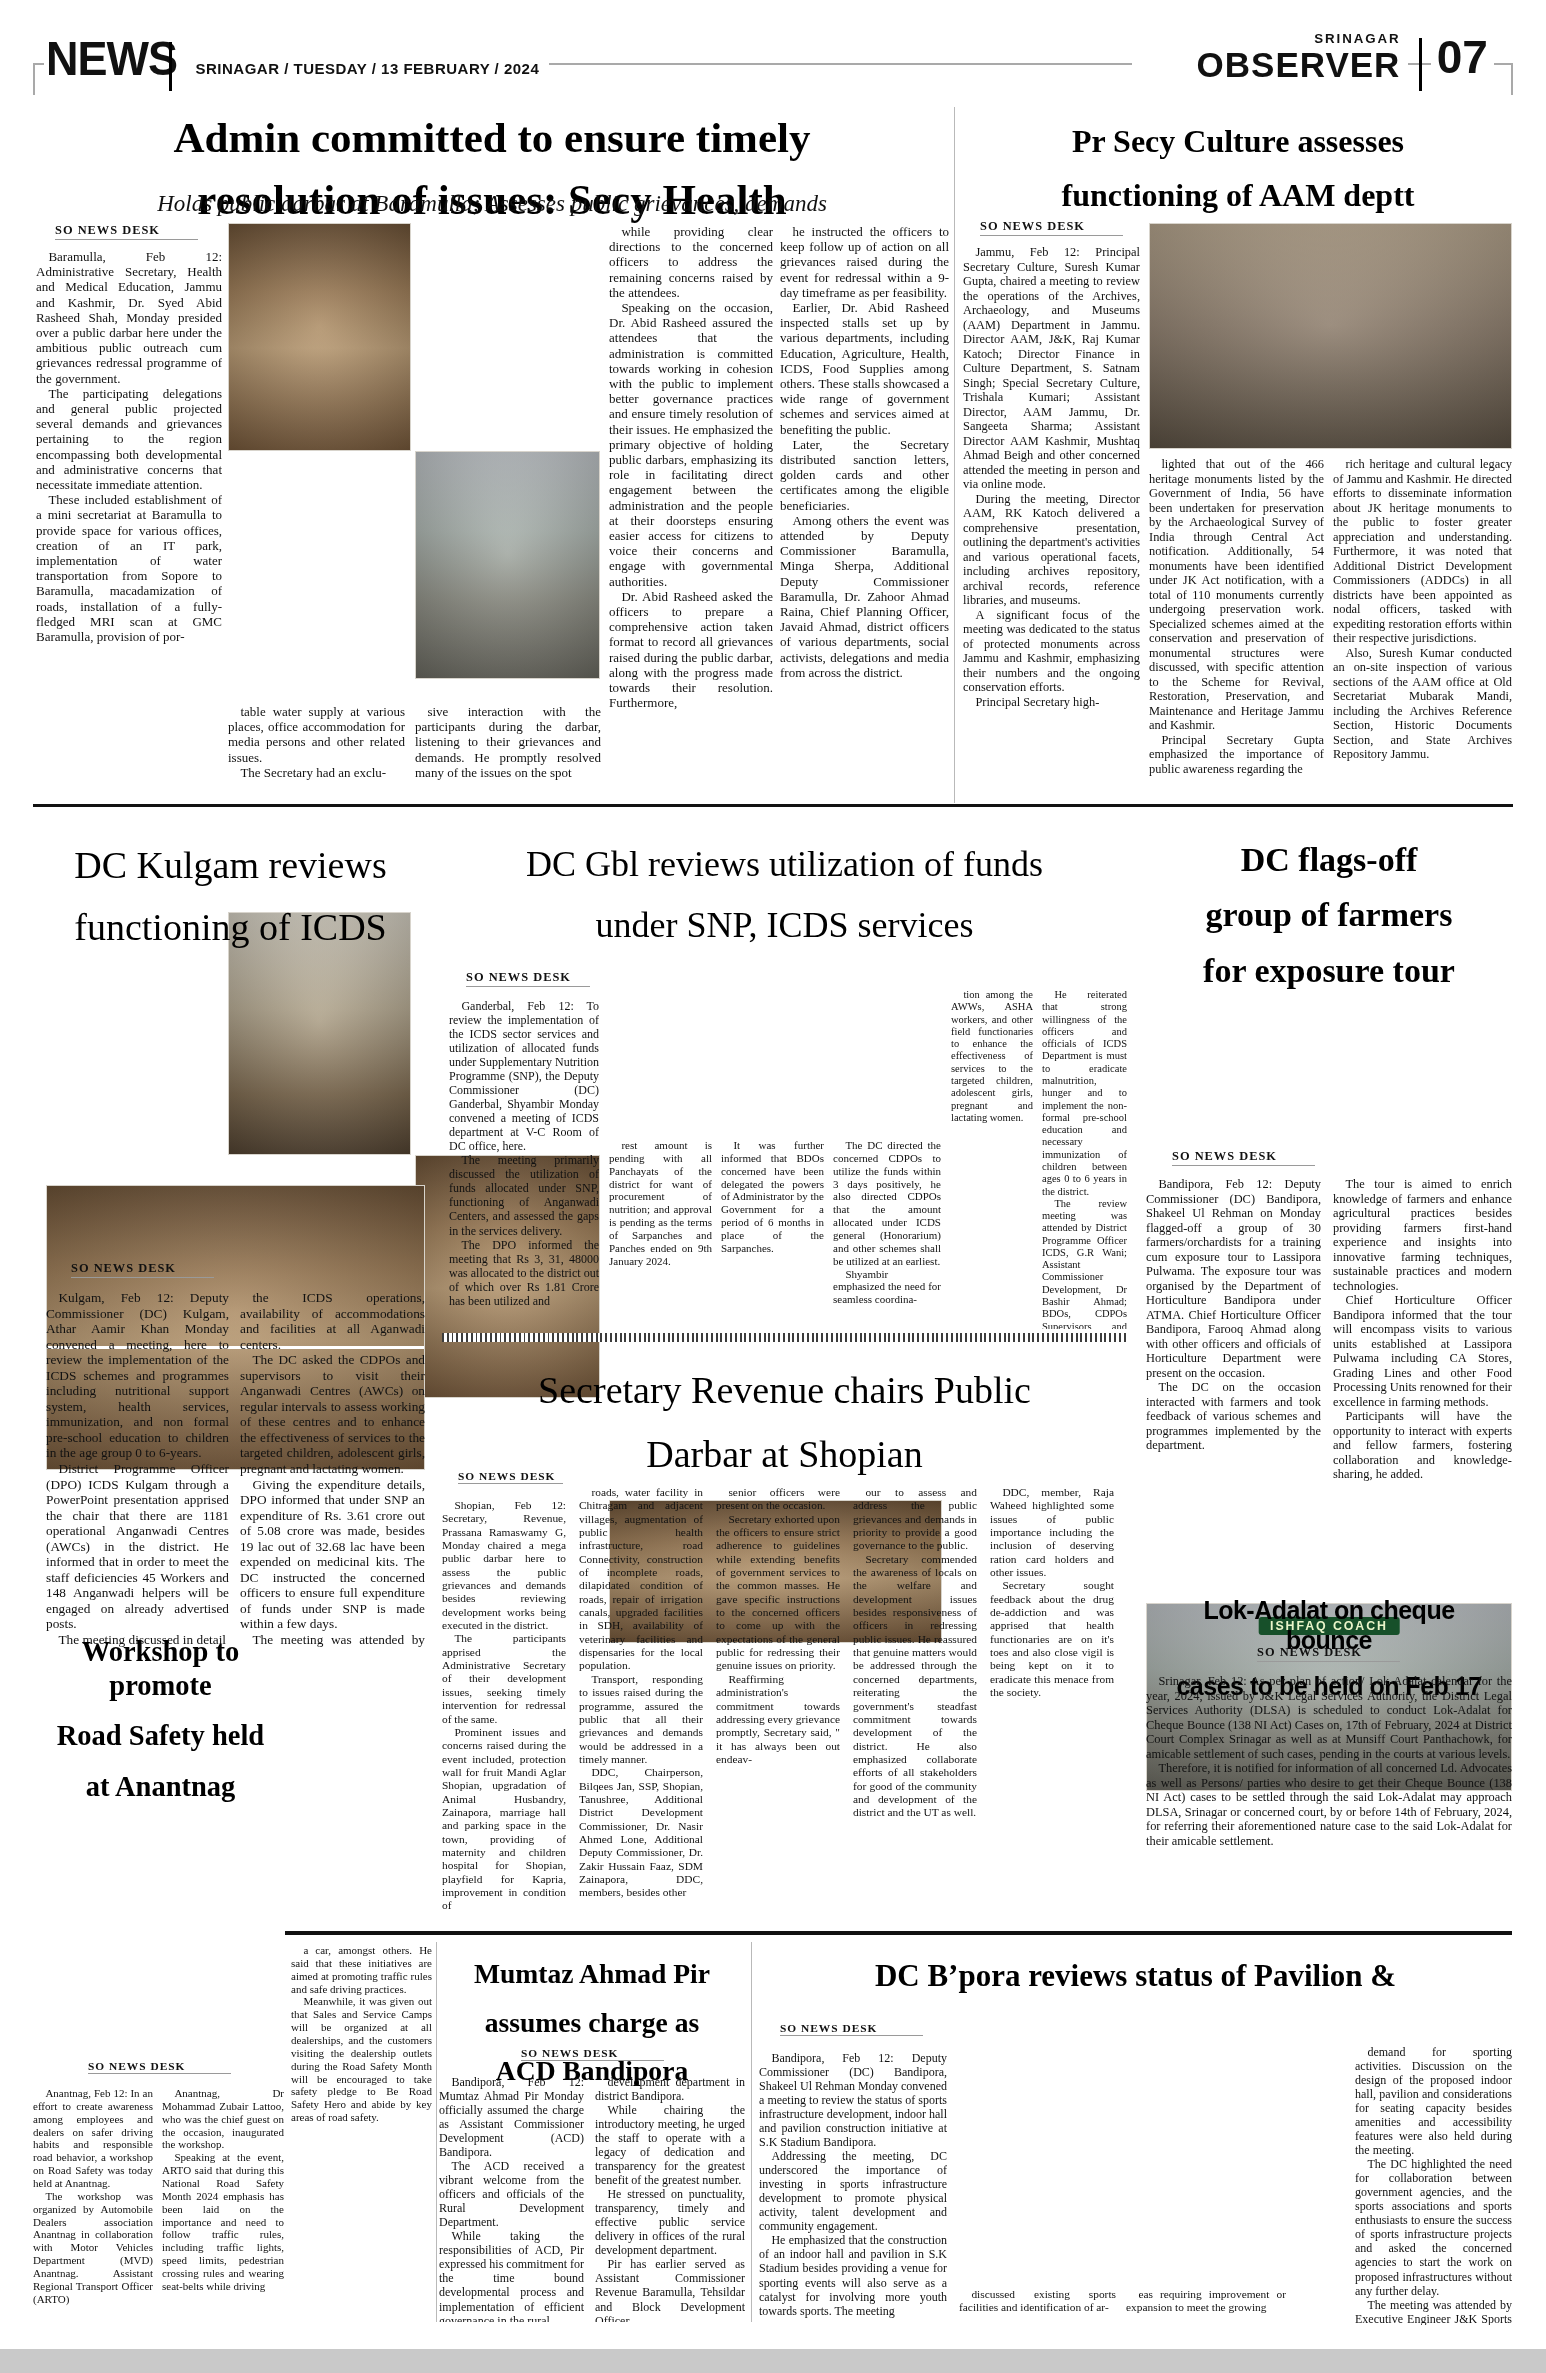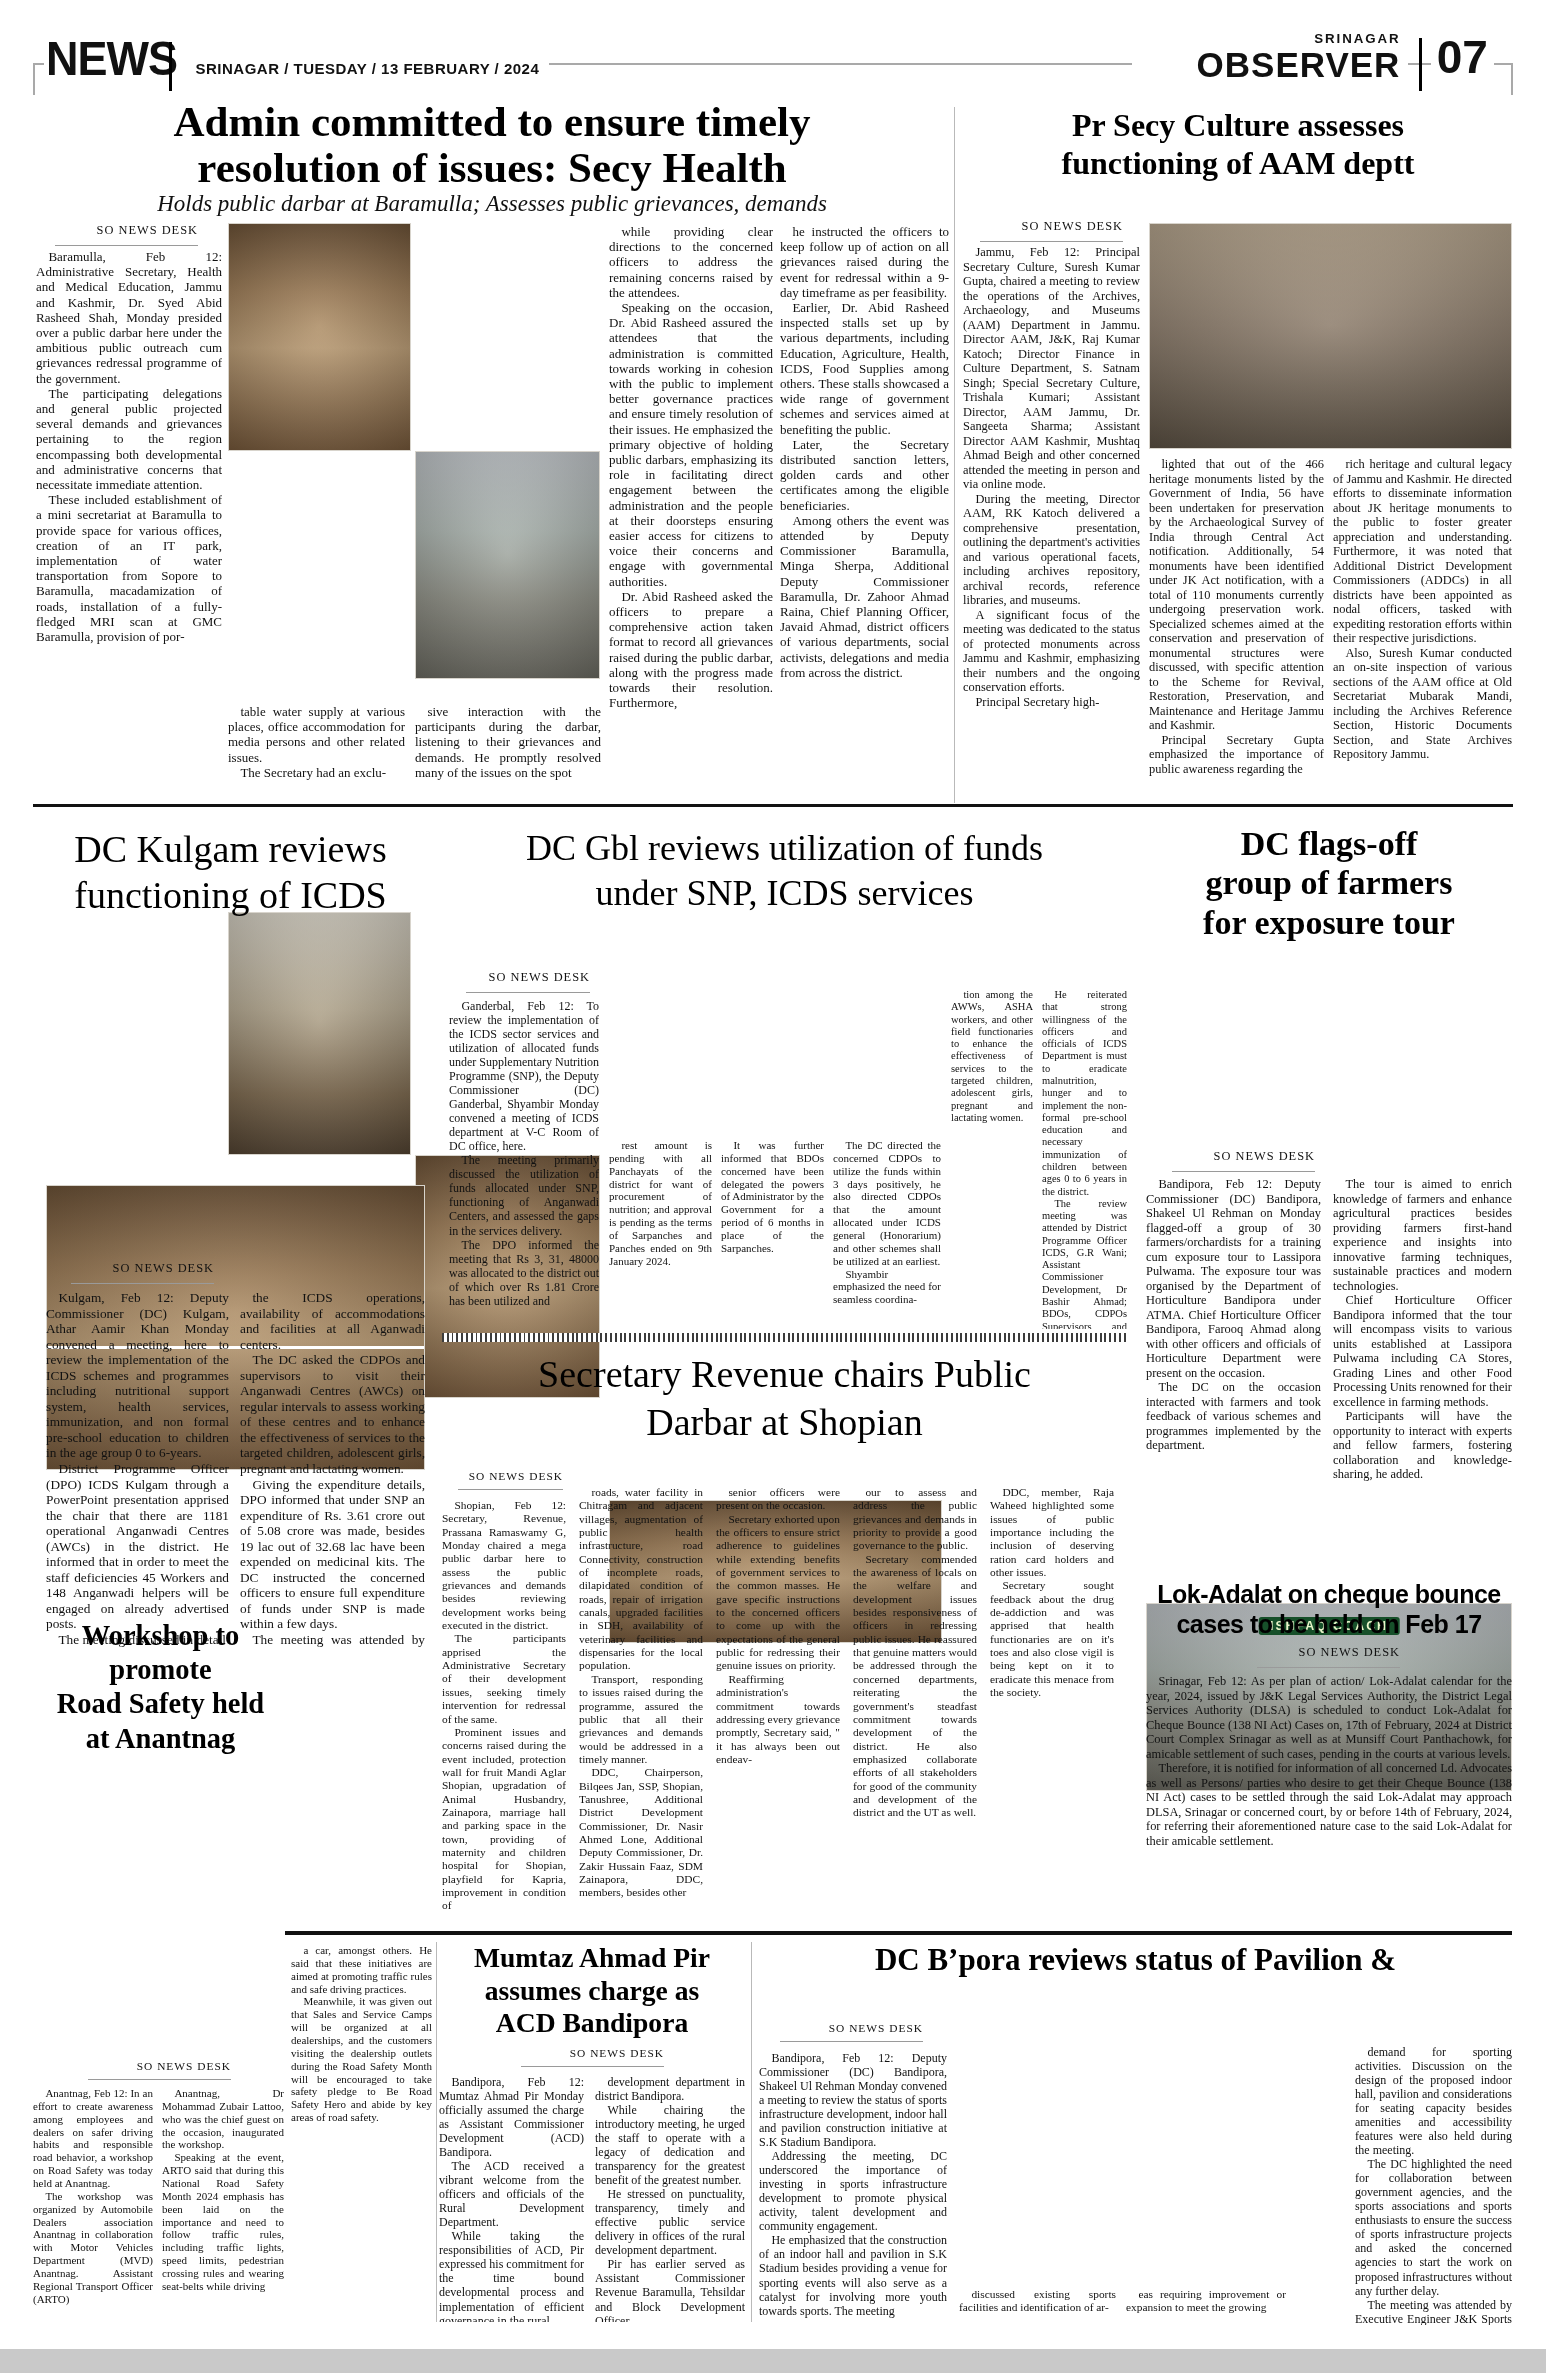--- a/index.html
+++ b/index.html
@@ -10,24 +10,24 @@
   .mast-frame{position:absolute;left:33px;top:63px;width:1480px;height:32px;border:2.9px solid #a9a9a9;border-bottom:none}
   .mast-news{position:absolute;left:44px;top:36px;background:#fff;padding:0 9.5px 0 1.9px;font-family:"Liberation Sans",sans-serif;font-weight:bold;font-size:45px;letter-spacing:-1px;line-height:1;transform:scaleY(1.05)}
   .mast-bar{position:absolute;background:#000;width:2.9px}
   .mast-date{position:absolute;left:186px;top:60px;background:#fff;padding:0 9.5px;font-family:"Liberation Sans",sans-serif;font-weight:bold;font-size:15px;letter-spacing:0.5px}
   .mast-right{position:absolute;left:1132px;top:32px;width:276px;background:#fff;text-align:right;font-family:"Liberation Sans",sans-serif;font-weight:bold;padding:0 7.6px}
   .mast-srinagar{font-size:13.3px;letter-spacing:1.9px;line-height:1.1}
   .mast-observer{font-size:35px;letter-spacing:1px;line-height:1.05}
   .mast-page{position:absolute;left:1431px;top:34px;background:#fff;font-family:"Liberation Sans",sans-serif;font-weight:bold;font-size:46px;line-height:1;padding:0 5.7px}
   
   .headline{font-weight:bold;text-align:center;color:#000}
-  .headline .para{margin:0;text-indent:0}
+  .headline .para{margin:16px;text-indent:0}
   .hl-normal{font-weight:normal}
   .subhead{font-style:italic;text-align:center;font-weight:normal}
-  .byline{font-weight:normal;font-size:12.4px;letter-spacing:1px;text-align:right;border-bottom:1.4px solid #9a9a9a;padding-bottom:7px;white-space:nowrap}
+  .byline{font-weight:bold;font-size:12.4px;letter-spacing:1px;text-align:left;border-bottom:1.4px solid #9a9a9a;padding-bottom:1px;white-space:nowrap}
   .col{text-align:justify;overflow:hidden;overflow-wrap:break-word}
   .col .para{margin:0;text-indent:12.4px}
   .lh{line-height:1.17}
   
   .photo{overflow:hidden;position:relative;border:1px solid #d8d4cc}
   .ph-wood{background:linear-gradient(180deg,#6d5236 0%,#9c7b55 30%,#b99a72 55%,#7a5c3d 100%)}
   .ph-hall{background:linear-gradient(180deg,#d8d3c6 0%,#b2a68e 40%,#7e6a4f 75%,#564634 100%)}
   .ph-outdoor{background:linear-gradient(180deg,#c3c8cc 0%,#aab3ae 35%,#8e8f85 65%,#6e6d64 100%)}
   .ph-office{background:linear-gradient(180deg,#b8a78f 0%,#8f7f6e 45%,#5f5446 100%)}
   .photo .vign{position:absolute;inset:0;background:radial-gradient(ellipse at 50% 45%,rgba(255,255,255,.12) 0%,rgba(0,0,0,.25) 100%)}

